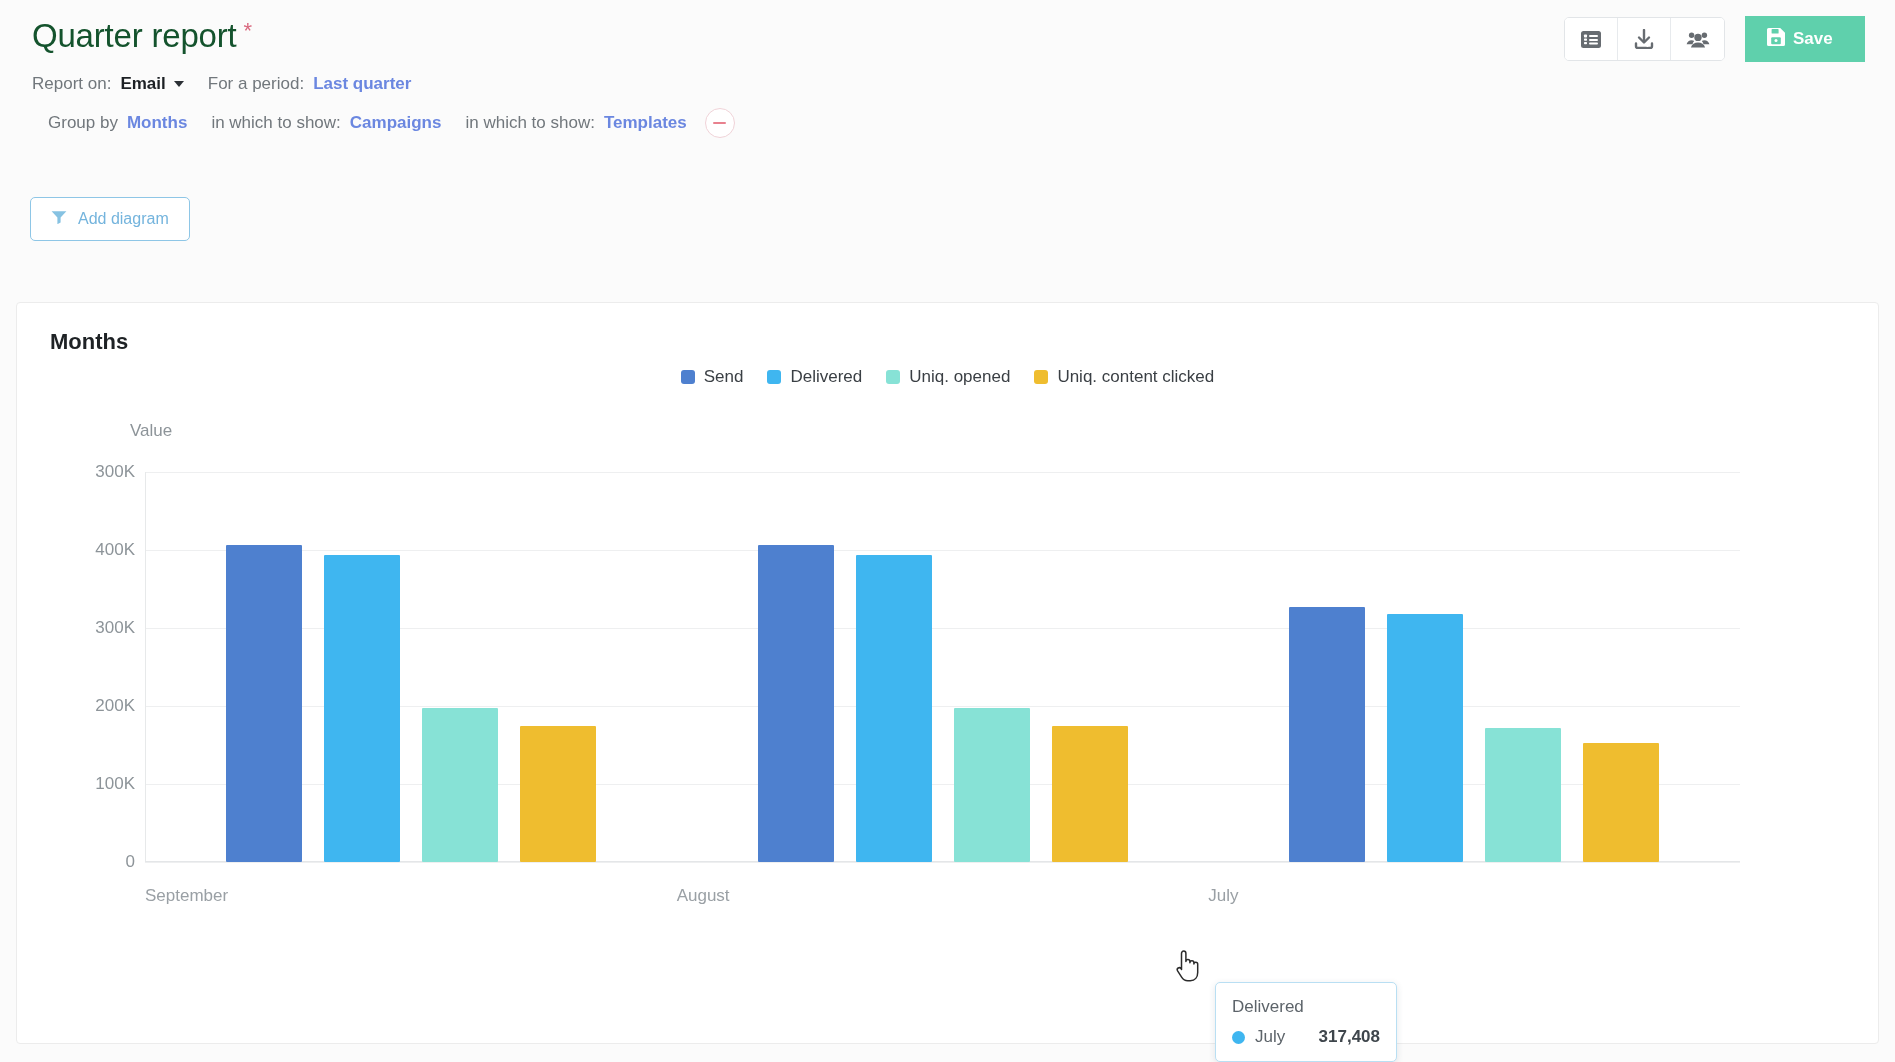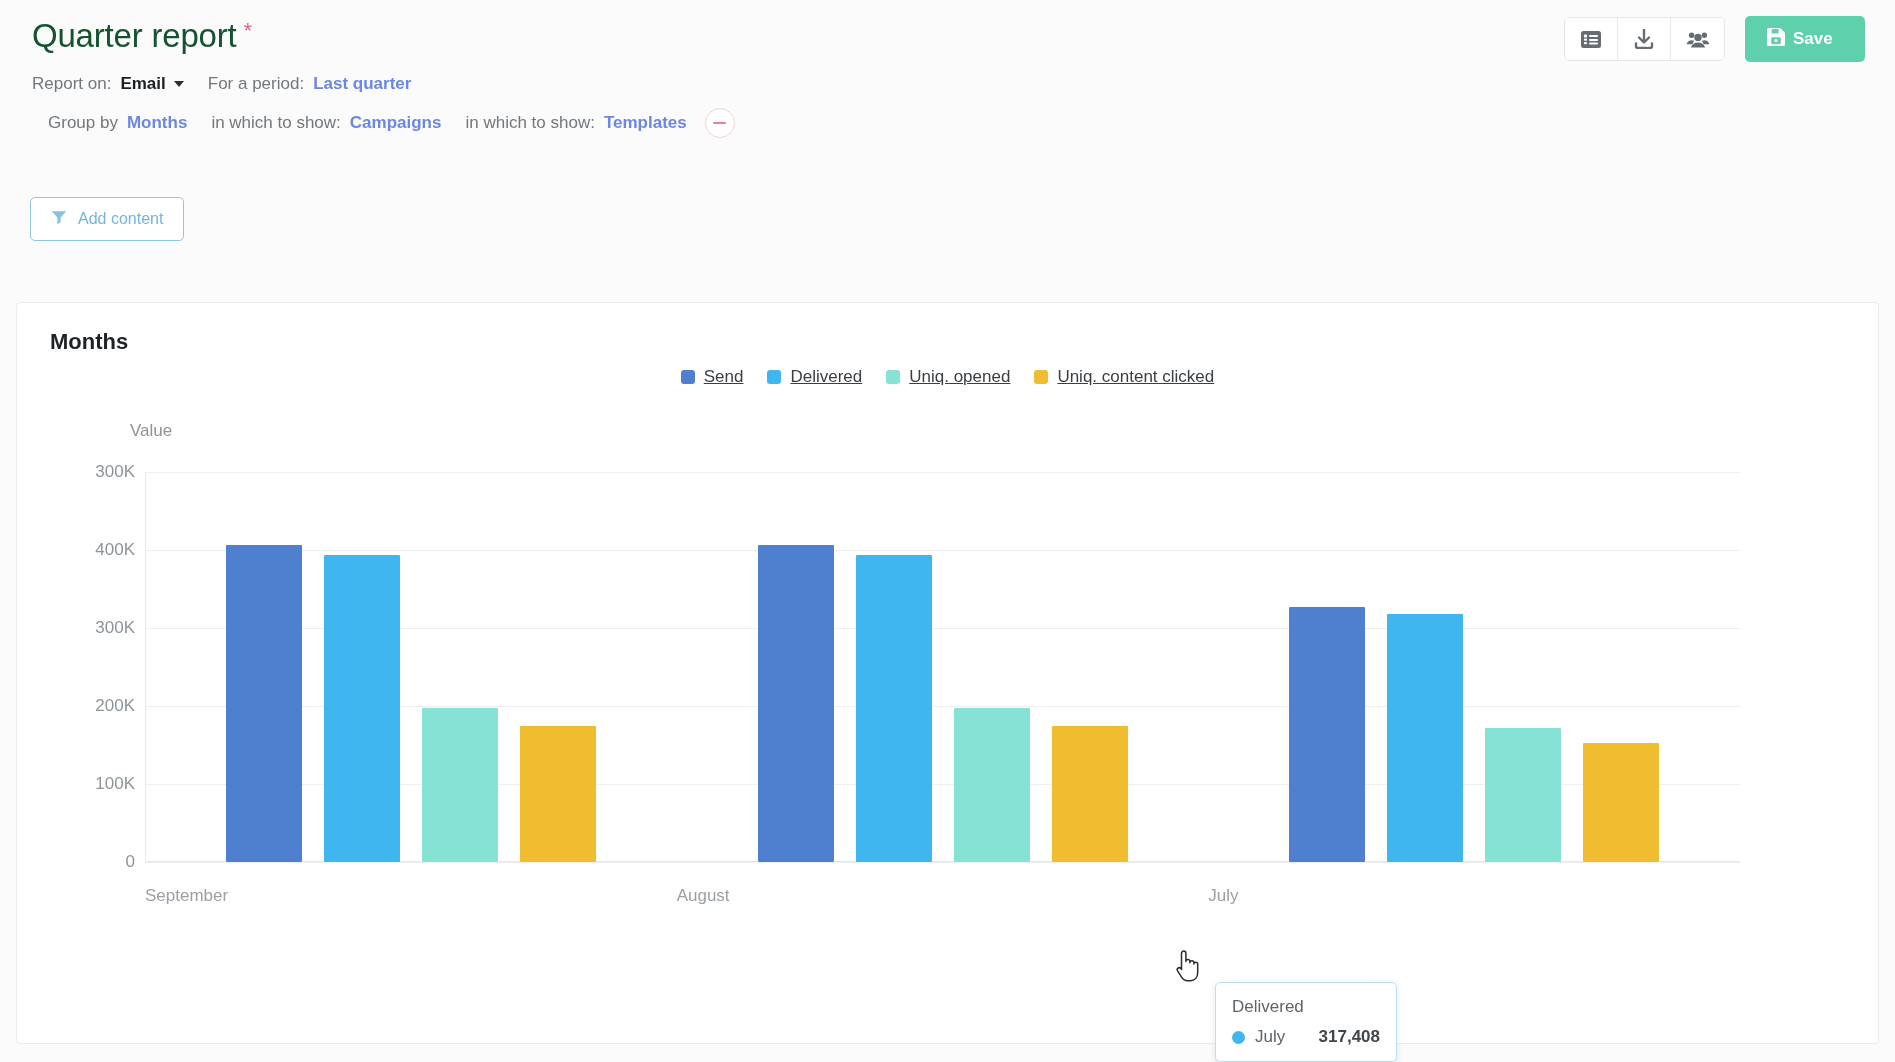--- a/index.html
+++ b/index.html
@@ -75,21 +75,21 @@
   }
   .icon-btn:last-child { border-right: none; }
   .icon-btn svg { display: block; }
 
   .save-btn {
     height: 46px;
     min-width: 120px;
     padding: 0 22px;
     background: #5fd0ac;
     border: none;
-    border-radius: 5px;
+    border-radius: 0;
     color: #fff;
     font-size: 17px;
     font-weight: 700;
     display: flex;
     align-items: center;
     gap: 7px;
     cursor: pointer;
     font-family: "Liberation Sans", sans-serif;
   }
 
@@ -212,21 +212,20 @@
     align-items: center;
     gap: 24px;
   }
   .legend-item {
     display: flex;
     align-items: center;
     gap: 9px;
     font-size: 17px;
     color: #3a3f44;
     cursor: pointer;
-    text-decoration: underline;
   }
   .legend-swatch {
     width: 14px; height: 14px;
     border-radius: 3px;
     display: inline-block;
   }
 
   
   .plot-wrap {
     position: absolute;
@@ -436,21 +435,21 @@
     </div>
   </div>
 
   <div class="toolbar2">
     <div class="add-filter">
       <span>
         <svg width="16" height="14" viewBox="0 0 16 14" fill="none">
           <path d="M0.6 1.2h14.8L9.6 7.6v5l-3.2 1.6v-6.6L0.6 1.2z" fill="#86c2e2"></path>
         </svg>
       </span>
-      <span>Add content</span>
+      <span>Add diagram</span>
     </div>
 
   </div>
 
   <div class="card">
     <div class="card-title">Months</div>
 
     <div class="legend" id="legend">
         <div class="legend-item">
           <span class="legend-swatch" style="background: rgb(78, 128, 207);"></span>

